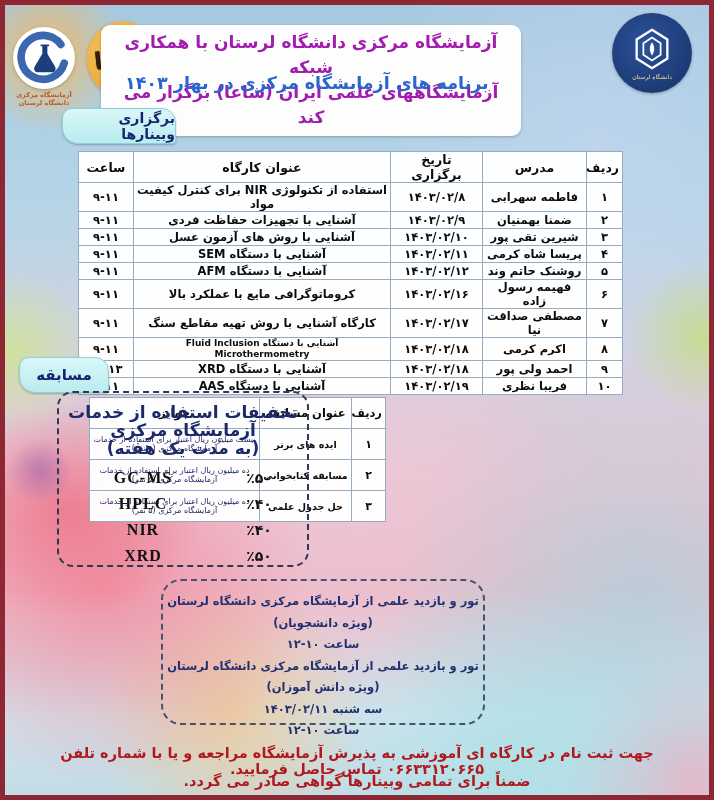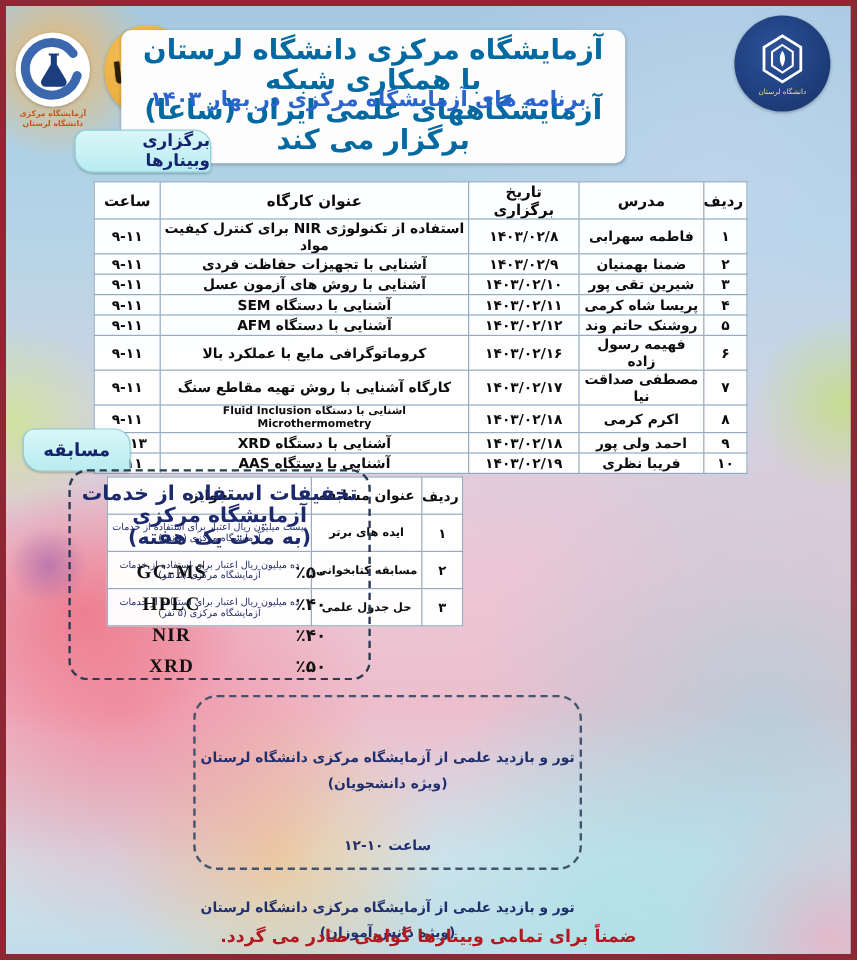--- a/index.html
+++ b/index.html
@@ -33,21 +33,21 @@
   .abs{position:absolute;}
 
   
   .title-box{
     left:96px;right:188px;top:20px;
     background:#fdfdfd;border-radius:9px;
     padding:5px 10px 6px;
     text-align:center;
     box-shadow:0 1px 3px rgba(0,0,0,.25);
   }
-  .title-line{font-size:23px;font-weight:bold;color:#0369a1;line-height:25px;}
+  .title-line{font-size:17px;font-weight:bold;color:#a21caf;line-height:25px;}
   .subtitle{
     left:120px;right:160px;top:68px;
     text-align:left;font-size:17.5px;font-weight:bold;color:#2b64cc;
   }
   .logo-univ{
     right:16px;top:8px;width:82px;height:86px;
     display:flex;flex-direction:column;align-items:center;
   }
   .univ-circle{
     width:80px;height:80px;border-radius:50%;
@@ -125,21 +125,21 @@
   .discount-name{flex:1;text-align:center;font-size:16px;font-weight:bold;color:#111;
     font-family:"Liberation Serif","DejaVu Serif",serif;letter-spacing:1px;}
   .discount-list{margin-top:8px;}
 
   
   .tour-box{
     left:156px;right:224px;top:574px;height:146px;
     border:2.5px dashed #44546e;border-radius:20px;
     box-sizing:border-box;padding-top:10px;text-align:center;
   }
-  .tour-line{font-size:11.5px;font-weight:bold;color:#20306e;line-height:21.5px;margin-top:30px;}
+  .tour-line{font-size:11.5px;font-weight:bold;color:#20306e;line-height:21.5px;}
 
   
   .footer-line1{left:10px;right:10px;top:740px;text-align:center;
     font-size:14.5px;font-weight:bold;color:#b01920;}
   .footer-line2{left:10px;right:10px;top:768px;text-align:center;
     font-size:14.5px;font-weight:bold;color:#b01920;}
 </style>
 </head>
 <body>
 
@@ -331,15 +331,16 @@
   </div>
 
   <div class="abs tour-box">
     <div class="tour-line">تور و بازدید علمی از آزمایشگاه مرکزی دانشگاه لرستان (ویژه دانشجویان)</div>
     <div class="tour-line">ساعت ۱۰-۱۲</div>
     <div class="tour-line">تور و بازدید علمی از آزمایشگاه مرکزی دانشگاه لرستان (ویژه دانش آموزان)</div>
     <div class="tour-line">سه شنبه ۱۴۰۳/۰۲/۱۱</div>
     <div class="tour-line">ساعت ۱۰-۱۲</div>
   </div>
 
+  <div class="abs footer-line1">جهت ثبت نام در کارگاه ای آموزشی به پذیرش آزمایشگاه مراجعه و یا با شماره تلفن ۰۶۶۳۳۱۲۰۶۶۵ تماس حاصل فرمایید.</div>
   <div class="abs footer-line2">ضمناً برای تمامی وبینارها گواهی صادر می گردد.</div>
 
 </div>
 
 </body></html>

